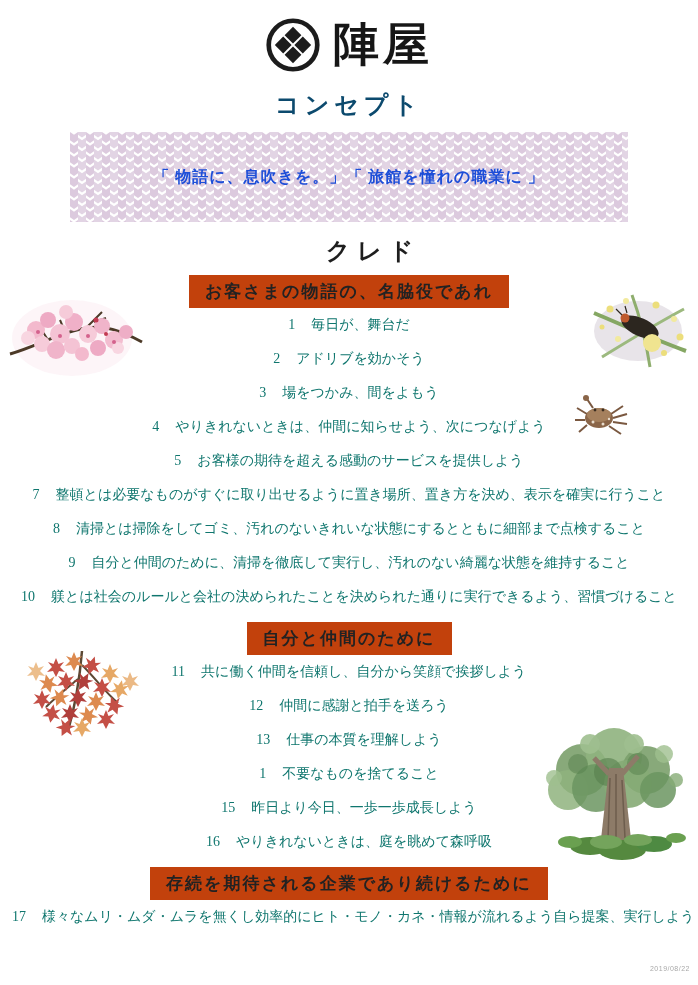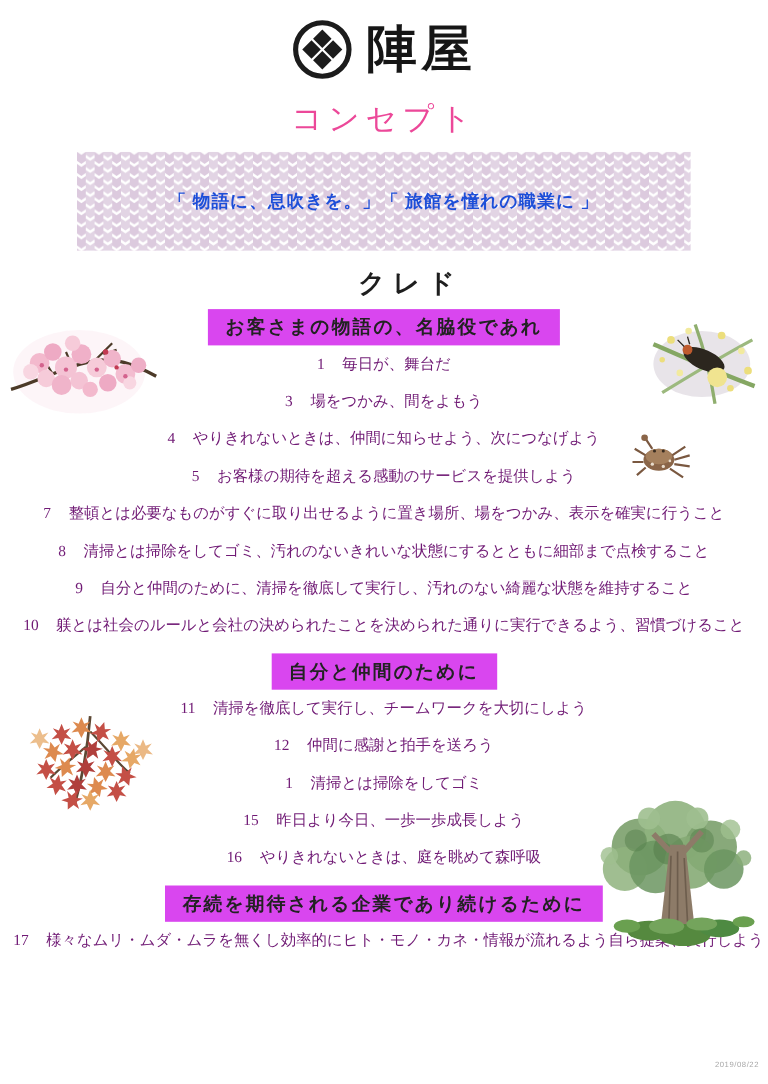--- a/index.html
+++ b/index.html
@@ -10,34 +10,34 @@
     background:#ffffff;
     font-family:"Liberation Serif","DejaVu Serif",serif;
     color:#2b2b2b;
     overflow:hidden;
   }
   
   .logo-row { display:flex; justify-content:center; align-items:center; gap:12px; padding-top:14px; height:62px; }
   .mon-icon { width:56px; height:56px; }
   .brand-name { font-size:46px; font-weight:bold; letter-spacing:4px; color:#161616; line-height:1; }
   
-  .concept-heading { text-align:center; font-size:28px; font-weight:normal; letter-spacing:5px; margin-top:13px; color:#ec4899; }
+  .concept-heading { text-align:center; font-size:24px; font-weight:bold; letter-spacing:5px; margin-top:13px; color:#0c4a6e; }
   .credo-heading { text-align:center; font-size:24px; font-weight:bold; letter-spacing:7px; margin-top:13px; color:#1e1e1e;padding-left:48px; }
   
   .banner { position:relative; width:558px; height:90px; margin:11px auto 0; display:flex; align-items:center; justify-content:center; }
   .banner .pattern { position:absolute; inset:0; width:100%; height:100%; }
   .banner-text { position:relative; font-size:16px; font-weight:bold; letter-spacing:1px; white-space:nowrap; color:#1d4ed8; }
   
   .section-header {
     width:max-content; margin:8px auto 0;
-    background:#d946ef; color:#222;
+    background:#c2410c; color:#222;
     font-size:17px; font-weight:bold; letter-spacing:2px;
     padding:5px 16px; text-align:center;
   }
-  .item { text-align:center; font-size:14px; padding:8px 12px; white-space:nowrap; color:#701a75; }
+  .item { text-align:center; font-size:14px; padding:8px 12px; white-space:nowrap; color:#0f766e; }
   .item .num { display:inline-block; margin-right:16px; }
   
   .deco { position:absolute; pointer-events:none; }
   .deco-sakura { left:8px; top:288px; width:140px; height:94px; }
   .deco-firefly { left:588px; top:293px; width:106px; height:80px; }
   .deco-crab { left:573px; top:392px; width:60px; height:48px; }
   .deco-maple { left:22px; top:645px; width:126px; height:94px; }
   .deco-tree { left:538px; top:718px; width:154px; height:144px; }
   
   .footer-date {
@@ -77,37 +77,39 @@
       <rect width="100%" height="100%" fill="url(#yagasuri)"></rect>
     </svg>
     <div class="banner-text">「 物語に、息吹きを。」「 旅館を憧れの職業に 」</div>
   </div>
 
   <div class="credo-heading">クレド</div>
 
   <div class="section">
     <div class="section-header">お客さまの物語の、名脇役であれ</div>
     <div class="item"><span class="num">1</span><span class="txt">毎日が、舞台だ</span></div>
+    <div class="item"><span class="num">2</span><span class="txt">アドリブを効かそう</span></div>
     <div class="item"><span class="num">3</span><span class="txt">場をつかみ、間をよもう</span></div>
     <div class="item"><span class="num">4</span><span class="txt">やりきれないときは、仲間に知らせよう、次につなげよう</span></div>
     <div class="item"><span class="num">5</span><span class="txt">お客様の期待を超える感動のサービスを提供しよう</span></div>
   </div>
 
   <div class="section">
-    <div class="item"><span class="num">7</span><span class="txt">整頓とは必要なものがすぐに取り出せるように置き場所、場をつかみ、表示を確実に行うこと</span></div>
+    <div class="item"><span class="num">7</span><span class="txt">整頓とは必要なものがすぐに取り出せるように置き場所、置き方を決め、表示を確実に行うこと</span></div>
     <div class="item"><span class="num">8</span><span class="txt">清掃とは掃除をしてゴミ、汚れのないきれいな状態にするとともに細部まで点検すること</span></div>
     <div class="item"><span class="num">9</span><span class="txt">自分と仲間のために、清掃を徹底して実行し、汚れのない綺麗な状態を維持すること</span></div>
     <div class="item"><span class="num">10</span><span class="txt">躾とは社会のルールと会社の決められたことを決められた通りに実行できるよう、習慣づけること</span></div>
   </div>
 
   <div class="section">
     <div class="section-header">自分と仲間のために</div>
-    <div class="item"><span class="num">11</span><span class="txt">清掃を徹底して実行し、チームワークを大切にしよう</span></div>
+    <div class="item"><span class="num">11</span><span class="txt">共に働く仲間を信頼し、自分から笑顔で挨拶しよう</span></div>
     <div class="item"><span class="num">12</span><span class="txt">仲間に感謝と拍手を送ろう</span></div>
-    <div class="item"><span class="num">1</span><span class="txt">清掃とは掃除をしてゴミ</span></div>
+    <div class="item"><span class="num">13</span><span class="txt">仕事の本質を理解しよう</span></div>
+    <div class="item"><span class="num">1</span><span class="txt">不要なものを捨てること</span></div>
     <div class="item"><span class="num">15</span><span class="txt">昨日より今日、一歩一歩成長しよう</span></div>
     <div class="item"><span class="num">16</span><span class="txt">やりきれないときは、庭を眺めて森呼吸</span></div>
   </div>
 
   <div class="section">
     <div class="section-header">存続を期待される企業であり続けるために</div>
     <div class="item"><span class="num">17</span><span class="txt">様々なムリ・ムダ・ムラを無くし効率的にヒト・モノ・カネ・情報が流れるよう自ら提案、実行しよう</span></div>
 
   </div>
 

